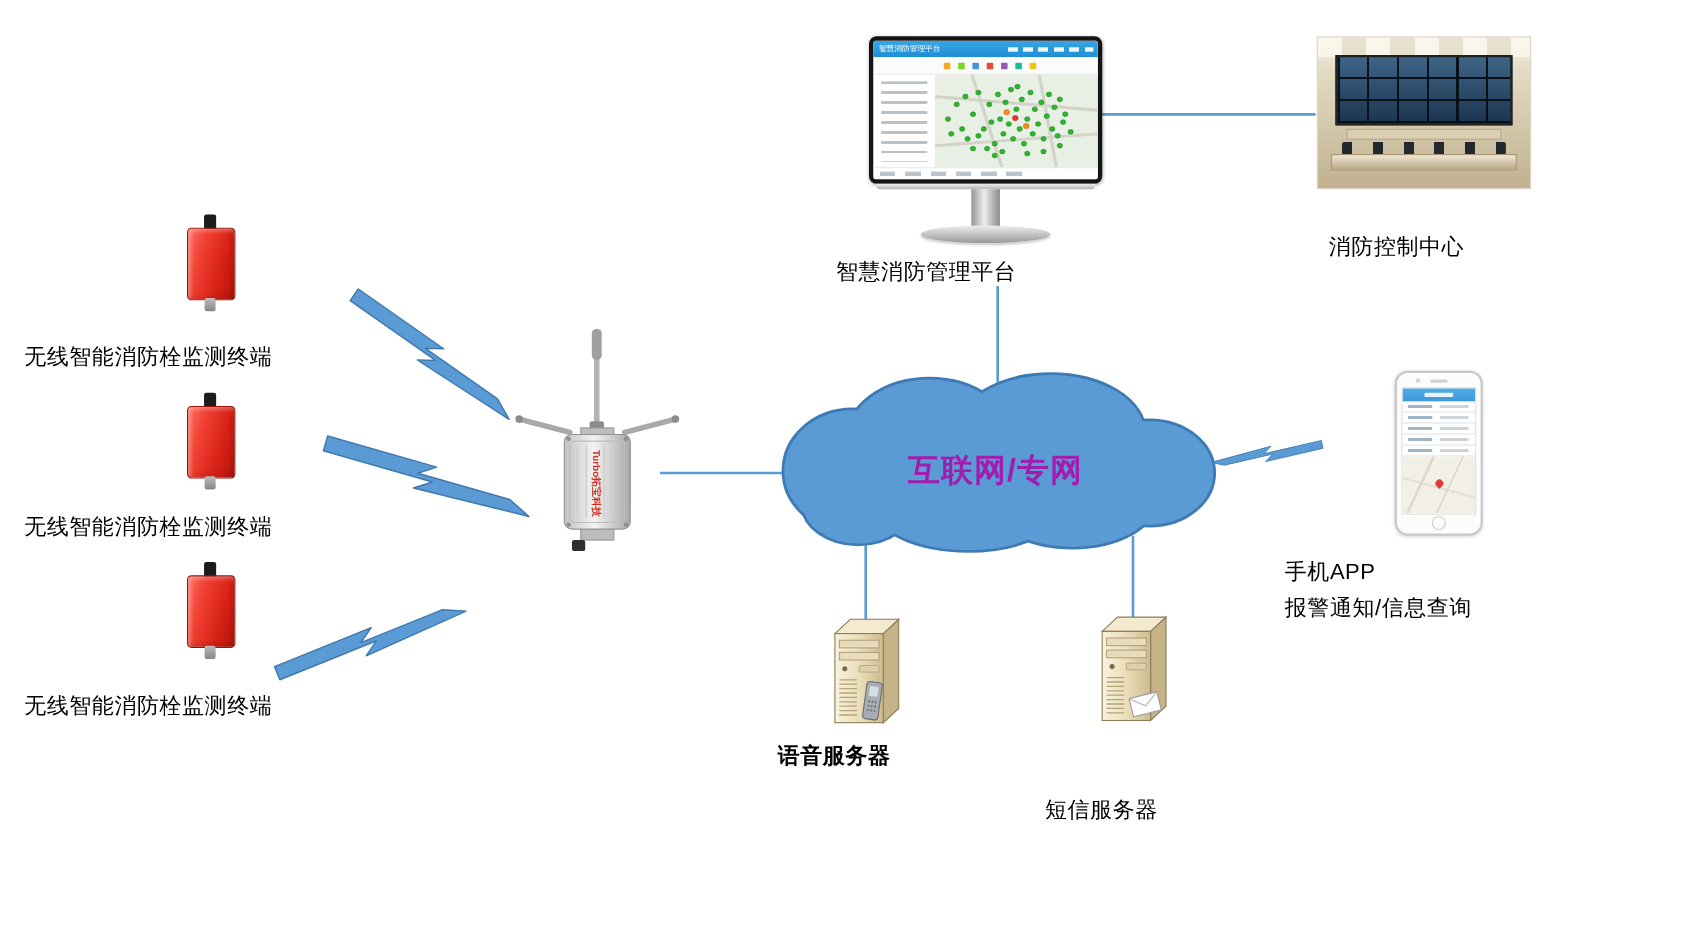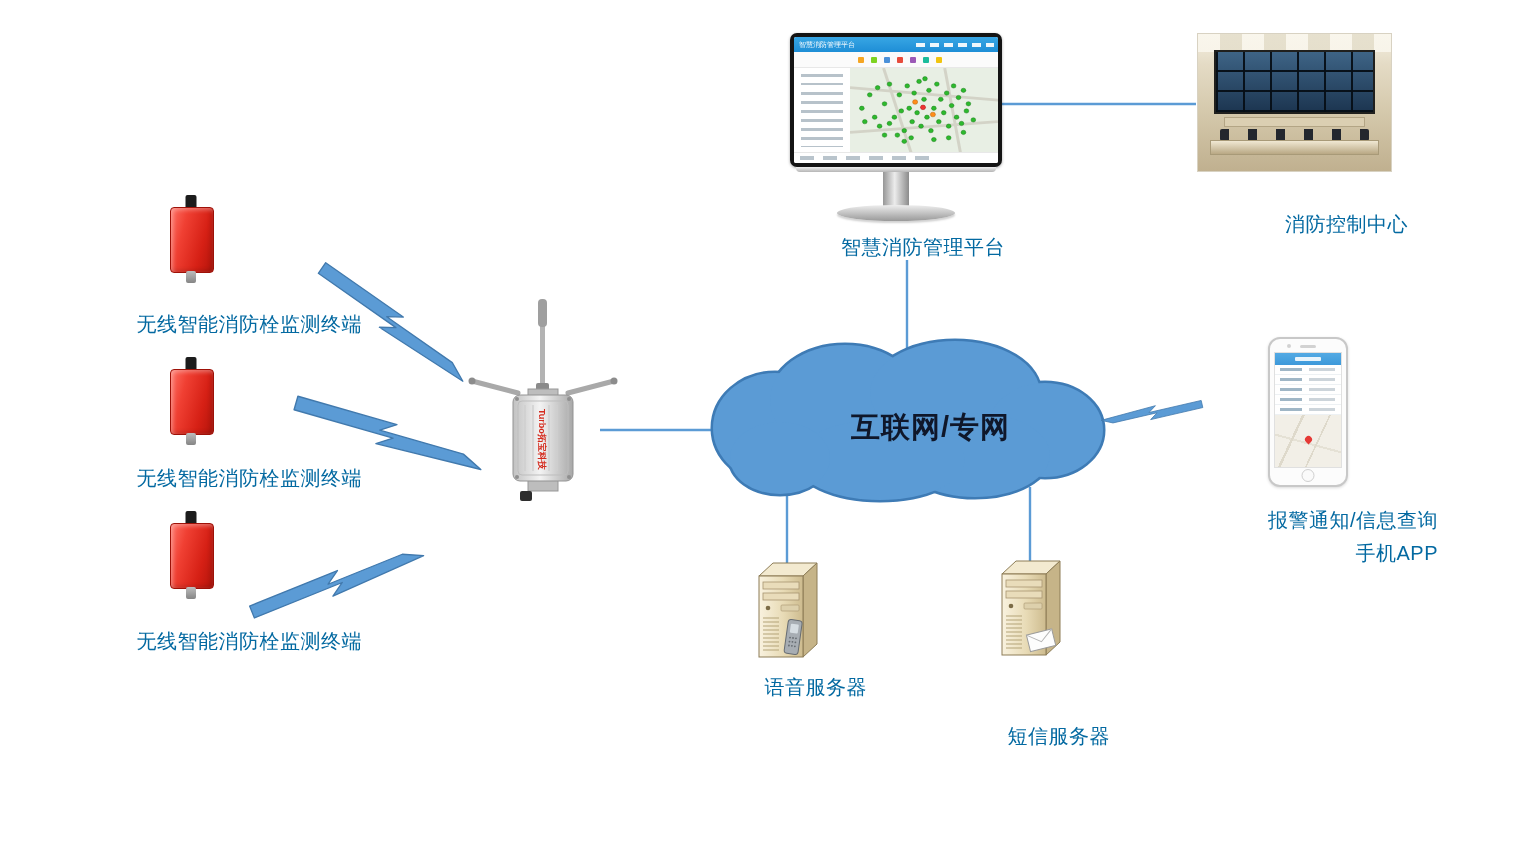--- a/index.html
+++ b/index.html
@@ -3,32 +3,32 @@
 <meta charset="utf-8">
 <style>
   html,body { margin:0; padding:0; background:#fff; }
   .canvas {
     position:relative; width:1529px; height:841px; background:#ffffff;
     overflow:hidden; font-family:"Liberation Sans", sans-serif; color:#1f1f1f;
   }
   .overlay { position:absolute; left:0; top:0; }
 
   
-  .label { position:absolute; font-size:20px; text-align:right; letter-spacing:.5px; color:#0369a1; }
+  .label { position:absolute; font-size:20px; text-align:left; letter-spacing:.5px; color:#000000; }
   .lbl-terminal-1 { left:22px;  top:311px; width:340px; }
   .lbl-terminal-2 { left:22px;  top:465px; width:340px; }
   .lbl-terminal-3 { left:22px;  top:628px; width:340px; }
   .lbl-gateway    { left:456px; top:530px; width:200px; }
   .lbl-platform   { left:760px; top:234px; width:245px; }
   .lbl-control    { left:1208px;top:211px; width:200px; }
   .lbl-phone      { left:1168px;top:504px; width:270px; line-height:33px; }
-  .lbl-voice      { left:707px; top:674px; width:160px; }
+  .lbl-voice      { left:707px; top:674px; width:160px;font-weight:bold; }
   .lbl-sms        { left:950px; top:675px; width:160px;margin-top:48px; }
-  .cloud-label    { position:absolute; left:800px; top:408px; width:210px; text-align:right;
-                    font-size:29px; font-weight:bold; color:#0f172a; letter-spacing:1px; }
+  .cloud-label    { position:absolute; left:800px; top:408px; width:210px; text-align:center;
+                    font-size:29px; font-weight:bold; color:#a21caf; letter-spacing:1px; }
 
   
   .terminal { position:absolute; width:46px; height:88px; }
   .terminal-1 { left:168px; top:195px; }
   .terminal-2 { left:168px; top:357px; }
   .terminal-3 { left:168px; top:511px; }
   .t-ant  { position:absolute; left:50%; transform:translateX(-50%); top:0; width:11px; height:13px;
             background:#1c1c1c; border-radius:2px 2px 0 0; }
   .t-body { position:absolute; top:12px; left:2px; width:42px; height:64px;
             background:linear-gradient(105deg,#ff7064 0%,#f04033 30%,#d62015 70%,#b2140b 100%);
@@ -344,22 +344,22 @@
     <div class="ph-screen">
       <div class="ph-header"></div>
       <div class="ph-rows"></div>
       <div class="ph-map">
         <div class="ph-pin"></div>
       </div>
     </div>
     <div class="ph-home"></div>
   </div>
   <div class="label lbl-phone">
+    <div>手机APP</div>
     <div>报警通知/信息查询</div>
-    <div>手机APP</div>
   </div>
 
   <div class="server server-voice">
     <svg width="64" height="102" viewBox="0 0 64 102">
       <use href="#serverBase" width="64" height="102"></use>
       <g transform="rotate(8 38 78)">
         <rect x="31" y="60" width="14" height="34" rx="3" fill="#a7adb3" stroke="#676d73"></rect>
         <rect x="34" y="64" width="8" height="9" rx="1" fill="#d6dde2"></rect>
         <g fill="#676d73">
           <circle cx="35" cy="78" r="0.9"></circle>

